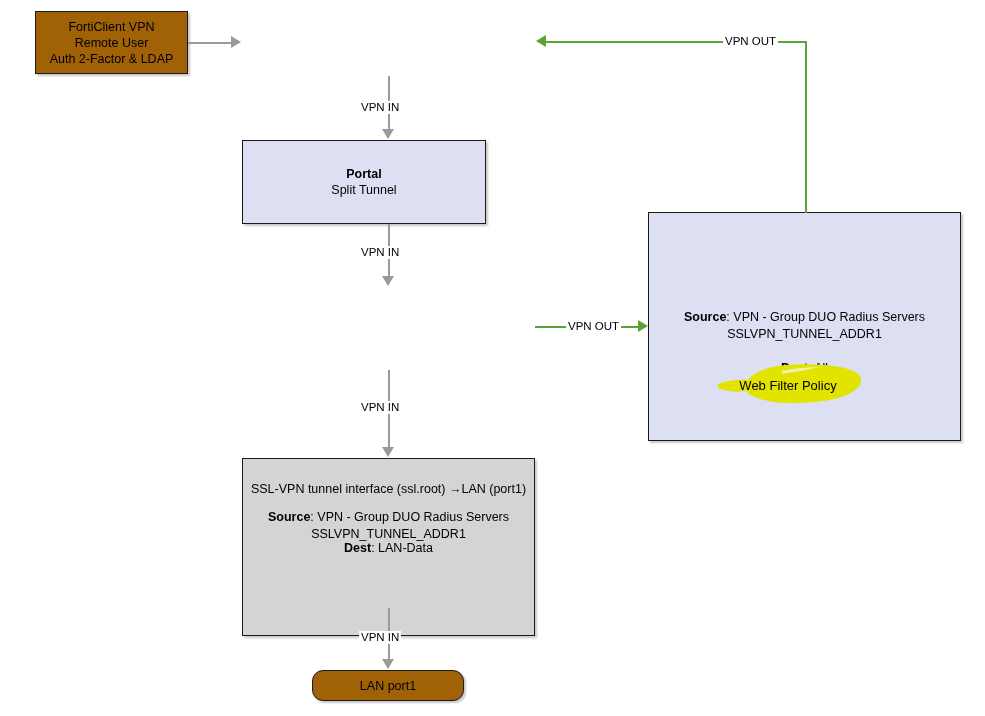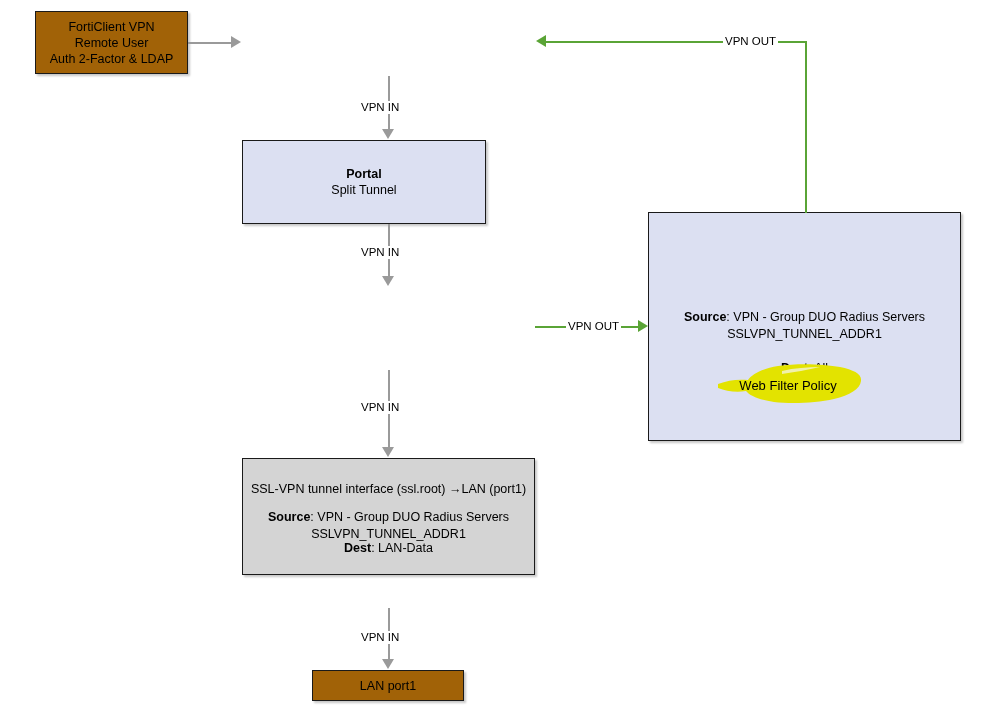--- a/index.html
+++ b/index.html
@@ -131,32 +131,32 @@
   </div>
 
   <svg class="highlight-blob" style="left:712px; top:362px;" width="152" height="44" viewBox="0 0 152 44">
     <path d="M6,22 C16,18 26,17 36,18 C40,12 52,6 66,4 C86,1 112,2 128,5
              C142,8 150,12 149,19 C148,27 138,33 122,37 C104,41 80,42 62,40
              C48,38 38,34 34,29 C24,31 14,29 6,26 Z" fill="#e3e300"></path>
     <path d="M70,9 C82,6 96,5 108,5 C96,8 82,10 70,12 Z" fill="#f2f2c9" opacity="0.85"></path>
   </svg>
   <div class="highlight-label" style="left:712px; top:378px; width:152px;">Web Filter Policy</div>
 
-  <div class="node gray" style="left:242px; top:458px; width:293px; height:117px; display:block;">
+  <div class="node gray" style="left:242px; top:458px; width:293px; height:178px; display:block;">
     <div class="policy-text" style="top:22px;">SSL-VPN tunnel interface (ssl.root) →LAN (port1)</div>
     <div class="policy-text" style="top:50px;">
       <span class="bold">Source</span><span>: VPN - Group DUO Radius Servers</span>
     </div>
     <div class="policy-text" style="top:67px;">SSLVPN_TUNNEL_ADDR1</div>
     <div class="policy-text" style="top:81px;">
       <span class="bold">Dest</span><span>: LAN-Data</span>
     </div>
   </div>
 
-  <div class="node white" style="left:312px; top:670px; width:152px; height:31px;">
+  <div class="node white" style="left:312px; top:670px; width:152px; height:31px;border-radius:11px;">
     <span class="line">LAN port1</span>
   </div>
 
   <div class="conn h" style="left:188px; top:42px; width:44px;"></div>
   <div class="arrow-right" style="left:231px; top:36px;"></div>
 
   <div class="conn v" style="left:388px; top:76px; height:54px;"></div>
   <div class="arrow-down" style="left:382px; top:129px;"></div>
   <div class="edge-label" style="left:359px; top:101px;">VPN IN</div>
 

